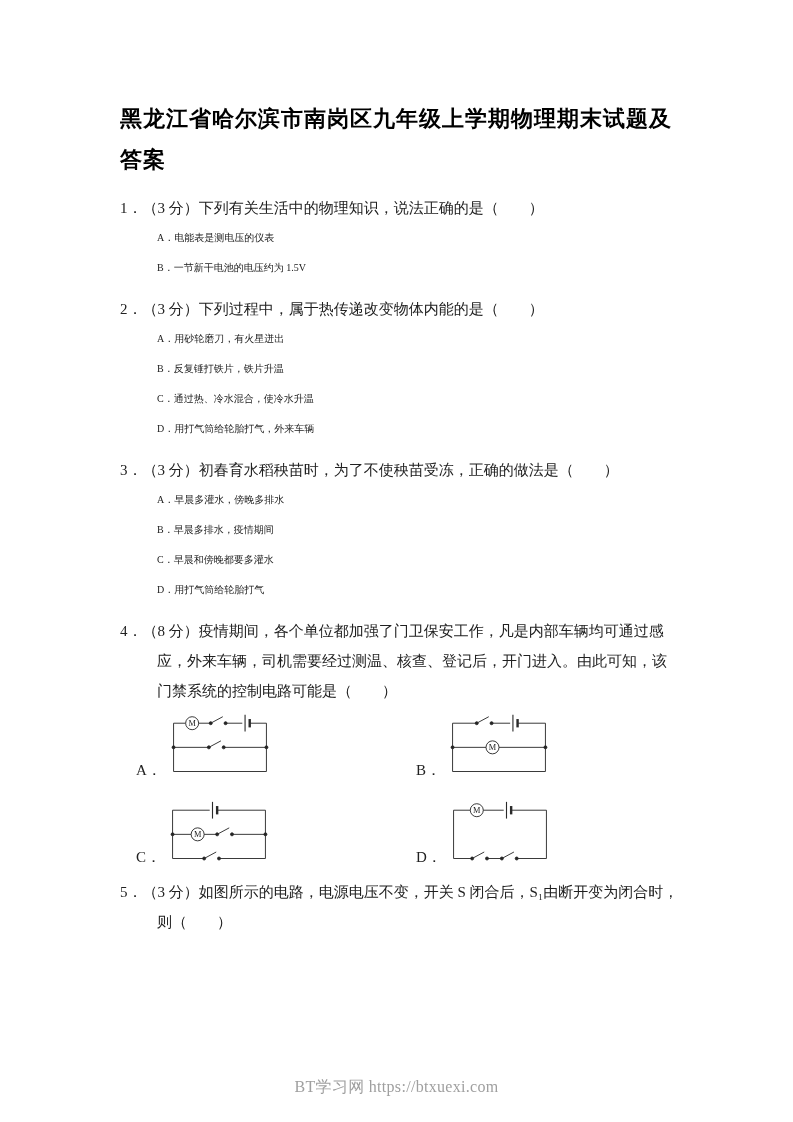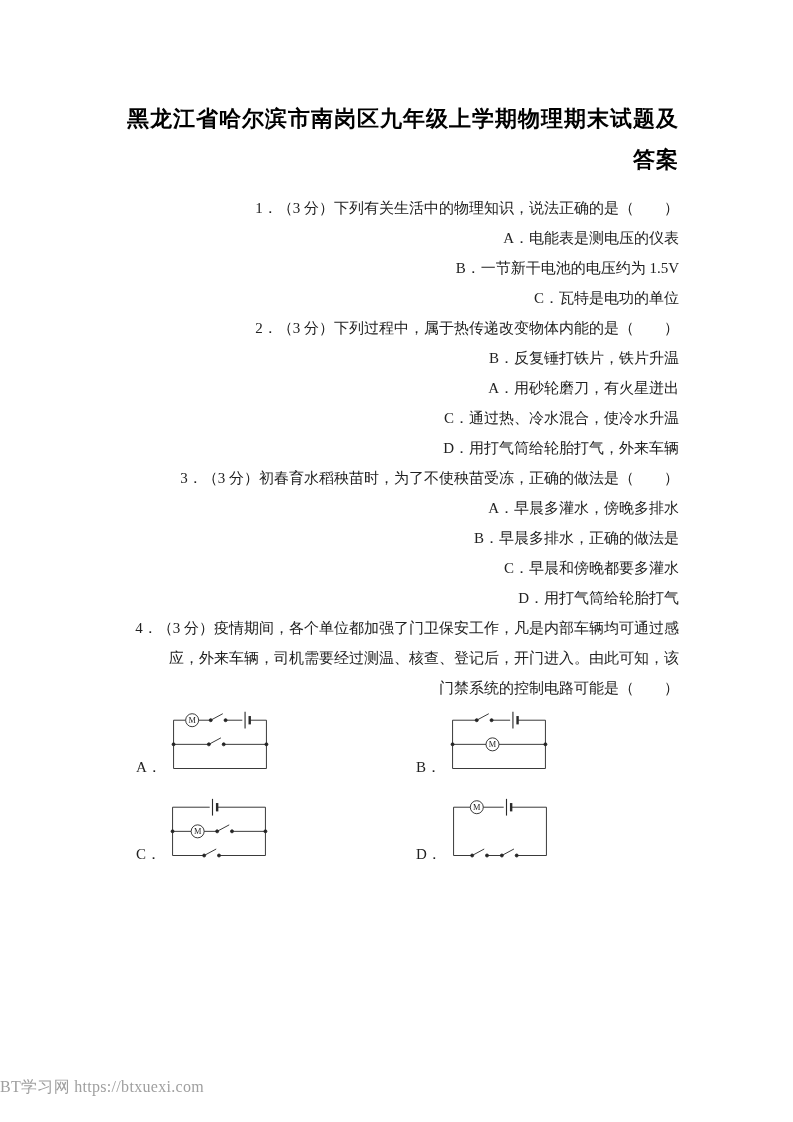--- a/index.html
+++ b/index.html
@@ -1,74 +1,73 @@
 <!DOCTYPE html>
 <html><head>
 <meta charset="utf-8">
 <style>
   * { margin:0; padding:0; box-sizing:border-box; }
   html,body { background:#ffffff; }
   body {
     width:793px; height:1122px; position:relative; overflow:hidden;
     font-family:"Liberation Serif","DejaVu Serif",serif; color:#212121;
   }
-  .page { position:absolute; inset:0; padding:98px 114px 0 120px;text-align:right; }
+  .page { position:absolute; inset:0; padding:98px 114px 0 120px; }
   .title {
     font-size:22px; font-weight:bold; line-height:41px; letter-spacing:1px;
     color:#000; margin-bottom:13px;
   }
   .section-heading { font-size:15px; line-height:30px; }
-  .stem { font-size:15px; line-height:30px; padding-left:37px; text-indent:-37px; }
-  .option { font-size:15px; line-height:30px; padding-left:37px; }
+  .stem { font-size:15px; line-height:30px; padding-left:37px; text-indent:-37px;margin-top:11px; }
+  .option { font-size:10px; line-height:30px; padding-left:37px; }
   .diagrams {
     display:grid; grid-template-columns:280px auto; row-gap:20px;
     padding-left:16px; margin:6px 0 10px 0;
   }
   .diagram-cell { display:flex; align-items:flex-end; }
   .diagram-label { font-size:15px; line-height:18px; margin-right:6px; }
   svg.circuit { display:block; }
   svg.circuit line, svg.circuit circle.wirepart { stroke:#2a2a2a; }
   .footer {
-    position:absolute; left:0; bottom:24px; width:100%; 
+    position:absolute; left:0; bottom:24px; width:100%; text-align:center;
     font-size:16px; color:#9f9f9f; letter-spacing:0.3px;
   }
 </style>
 </head>
 <body>
 
 <div class="page">
 
   <h1 class="title">黑龙江省哈尔滨市南岗区九年级上学期物理期末试题及答案</h1>
 
 
   <div>
     <p class="stem">1．（3 分）下列有关生活中的物理知识，说法正确的是（　　）</p>
     <p class="option">A．电能表是测电压的仪表</p>
     <p class="option">B．一节新干电池的电压约为 1.5V</p>
-    <p class="option">C．瓦特是电功的单位</p>
   </div>
 
   <div>
     <p class="stem">2．（3 分）下列过程中，属于热传递改变物体内能的是（　　）</p>
+    <p class="option">A．用砂轮磨刀，有火星迸出</p>
     <p class="option">B．反复锤打铁片，铁片升温</p>
-    <p class="option">A．用砂轮磨刀，有火星迸出</p>
     <p class="option">C．通过热、冷水混合，使冷水升温</p>
     <p class="option">D．用打气筒给轮胎打气，外来车辆</p>
   </div>
 
   <div>
     <p class="stem">3．（3 分）初春育水稻秧苗时，为了不使秧苗受冻，正确的做法是（　　）</p>
     <p class="option">A．早晨多灌水，傍晚多排水</p>
-    <p class="option">B．早晨多排水，正确的做法是</p>
+    <p class="option">B．早晨多排水，疫情期间</p>
     <p class="option">C．早晨和傍晚都要多灌水</p>
     <p class="option">D．用打气筒给轮胎打气</p>
   </div>
 
   <div>
-    <p class="stem">4．（3 分）疫情期间，各个单位都加强了门卫保安工作，凡是内部车辆均可通过感应，外来车辆，司机需要经过测温、核查、登记后，开门进入。由此可知，该门禁系统的控制电路可能是（　　）</p>
+    <p class="stem">4．（8 分）疫情期间，各个单位都加强了门卫保安工作，凡是内部车辆均可通过感应，外来车辆，司机需要经过测温、核查、登记后，开门进入。由此可知，该门禁系统的控制电路可能是（　　）</p>
 
     <div class="diagrams">
 
       <div class="diagram-cell">
         <span class="diagram-label">A．</span>
         <svg class="circuit" width="104" height="67" viewBox="0 0 112 72" fill="none">
           <line x1="6" y1="12" x2="19" y2="12"></line>
           <g>
             <circle cx="26" cy="12" r="7" stroke="#2a2a2a" fill="#fff"></circle>
             <text x="26" y="15.2" text-anchor="middle" font-size="9" fill="#222">M</text>
@@ -192,18 +191,21 @@
             <circle class="wirepart" cx="74" cy="64" r="1.6" fill="#222"></circle>
             <line x1="58" y1="64" x2="71" y2="57"></line>
           </g>
           <line x1="74" y1="64" x2="106" y2="64"></line>
         </svg>
       </div>
 
     </div>
   </div>
 
+  <div>
+    <p class="stem">5．（3 分）如图所示的电路，电源电压不变，开关 S 闭合后，S₁由断开变为闭合时，则（　　）</p>
+  </div>
 
 </div>
 
 <div class="footer">
   <span>BT学习网 https://btxuexi.com</span>
 </div>
 
 </body></html>

